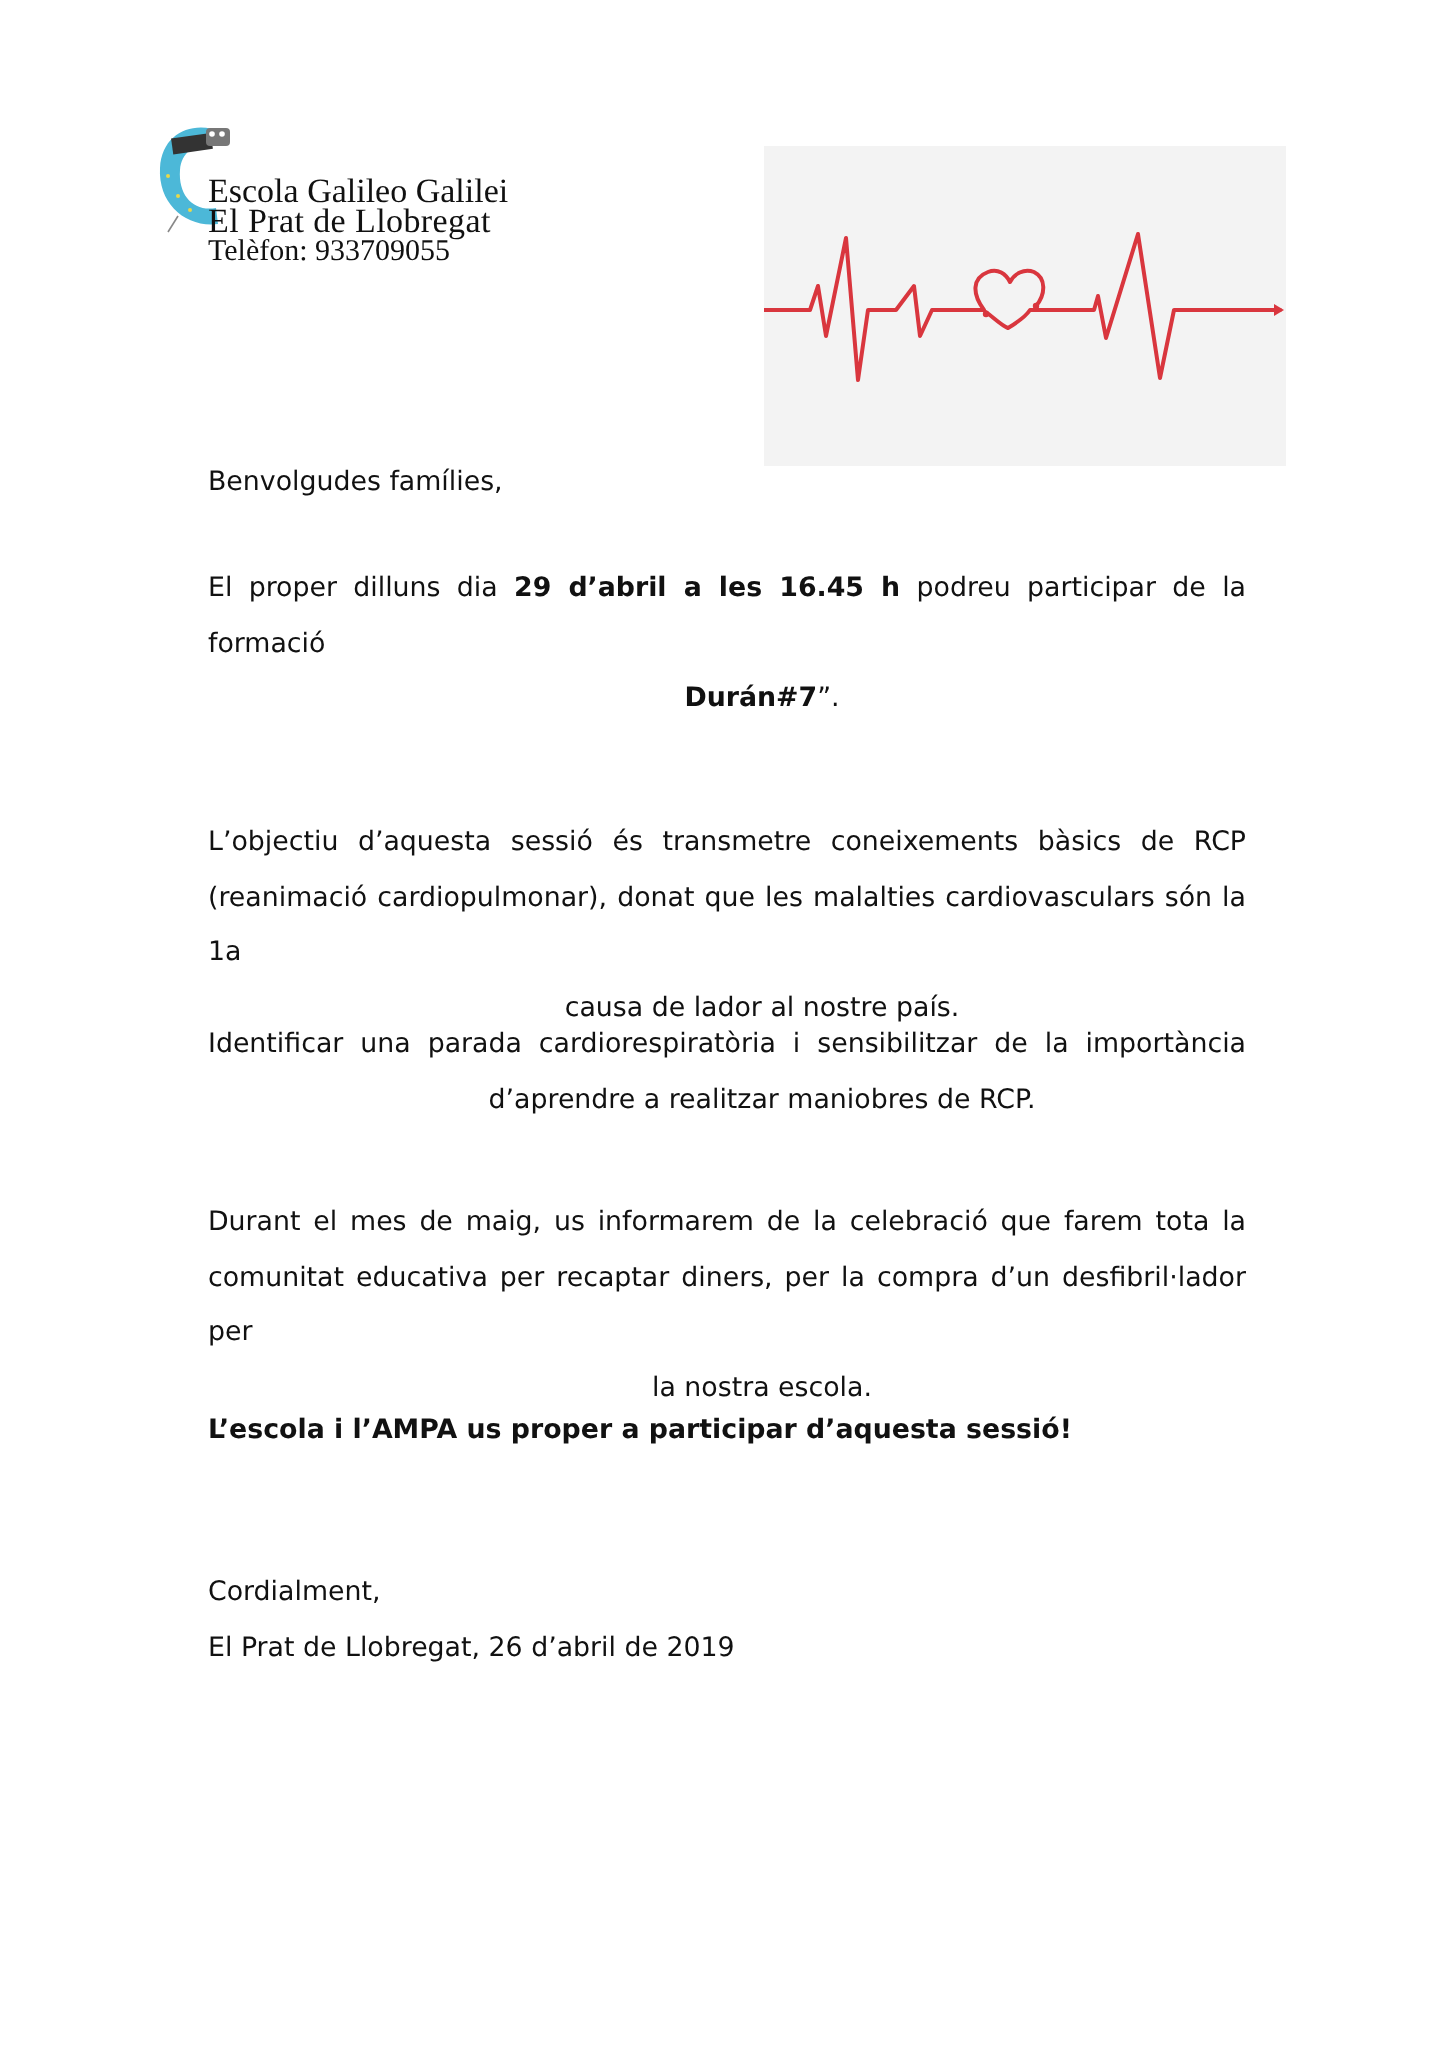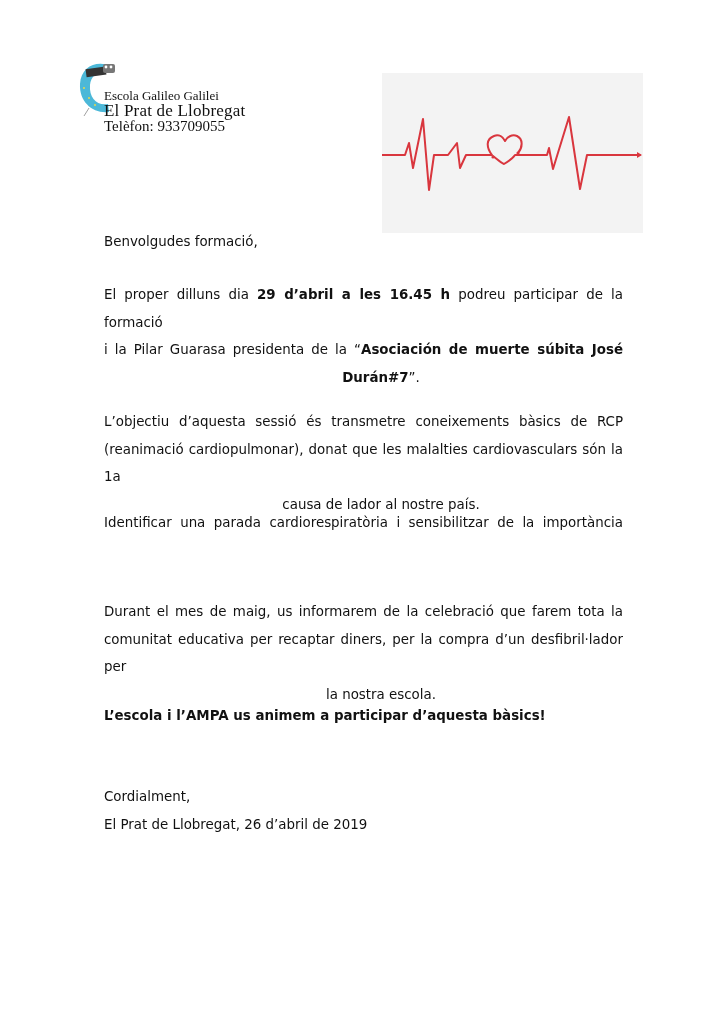--- a/index.html
+++ b/index.html
@@ -4,21 +4,21 @@
 <style>
   html, body { margin: 0; padding: 0; }
   body {
     width: 725px; height: 1024px; background: #ffffff; position: relative;
     overflow: hidden; color: #111111;
   }
   .logo {
     position: absolute; left: 75px; top: 58px; width: 50px; height: 60px;
   }
   .school-block { position: absolute; left: 104px; top: 89px; font-family: "Liberation Serif", "DejaVu Serif", serif; color: #111; }
-  .school-name { font-size: 13px; line-height: 14px; }
+  .school-name { font-size: 17px; line-height: 14px; }
   .school-city { font-size: 17px; line-height: 16px; letter-spacing: 0.2px; }
   .school-phone { font-size: 15px; line-height: 13px; margin-top: 1px; }
 
   .ekg-box {
     position: absolute; left: 382px; top: 73px; width: 261px; height: 160px;
     background: #f3f3f3;
   }
   .ekg-box svg { position: absolute; left: 0; top: 0; }
 
   .letter {
@@ -66,40 +66,40 @@
     <path d="M0 82 L23 82 L27 70 L31 95 L41 46 L47 117 L52 82 L66 82 L75 70 L78 95 L84 82 L110 82
              M110 82 C 104 74, 104 66, 112 63 C 117 61, 121 64, 123 68 C 125 64, 130 61, 135 63 C 141 66, 141 74, 136 80" fill="none" stroke="#d9363e" stroke-width="2" stroke-linejoin="round" stroke-linecap="round"></path>
     <path d="M111 83 C 115 86, 119 90, 122 91 C 127 88, 131 85, 133 82 L165 82 L167 75 L171 96 L187 44 L198 116 L205 82 L258 82" fill="none" stroke="#d9363e" stroke-width="2" stroke-linejoin="round" stroke-linecap="round"></path>
     <circle cx="136" cy="80" r="1.6" fill="#d9363e"></circle>
     <circle cx="111" cy="84" r="1.6" fill="#d9363e"></circle>
     <path d="M255 79 L260 82 L255 85 Z" fill="#d9363e"></path>
   </svg>
 </div>
 
 <div class="letter">
-  <p class="p greeting">Benvolgudes formació,</p>
+  <p class="p greeting">Benvolgudes famílies,</p>
 
   <div class="p para1">
     <span class="jl"><span>El proper dilluns dia </span><b>29 d’abril a les 16.45 h</b><span> podreu participar de la formació</span></span>
-    <span class="jl"><span>i la Pilar Guarasa presidenta de la “</span><b>Asociación de muerte súbita José</b></span>
     <span class="nl"><b>Durán#7</b><span>”.</span></span>
   </div>
 
   <div class="p para2">
     <span class="jl">L’objectiu d’aquesta sessió és transmetre coneixements bàsics de RCP</span>
     <span class="jl">(reanimació cardiopulmonar), donat que les malalties cardiovasculars són la 1a</span>
     <span class="nl">causa de lador al nostre país.</span>
   </div>
 
   <div class="p para3">
     <span class="jl">Identificar una parada cardiorespiratòria i sensibilitzar de la importància</span>
+    <span class="nl">d’aprendre a realitzar maniobres de RCP.</span>
   </div>
 
   <div class="p para4">
     <span class="jl">Durant el mes de maig, us informarem de la celebració que farem tota la</span>
     <span class="jl">comunitat educativa per recaptar diners, per la compra d’un desfibril·lador per</span>
     <span class="nl">la nostra escola.</span>
   </div>
 
-  <p class="p closing-bold">L’escola i l’AMPA us animem a participar d’aquesta bàsics!</p>
+  <p class="p closing-bold">L’escola i l’AMPA us proper a participar d’aquesta sessió!</p>
   <p class="p sign1">Cordialment,</p>
   <p class="p sign2">El Prat de Llobregat, 26 d’abril  de 2019</p>
 </div>
 
 </body></html>

